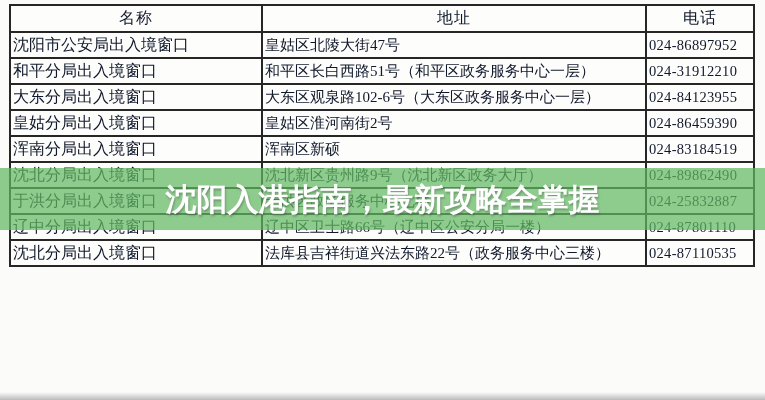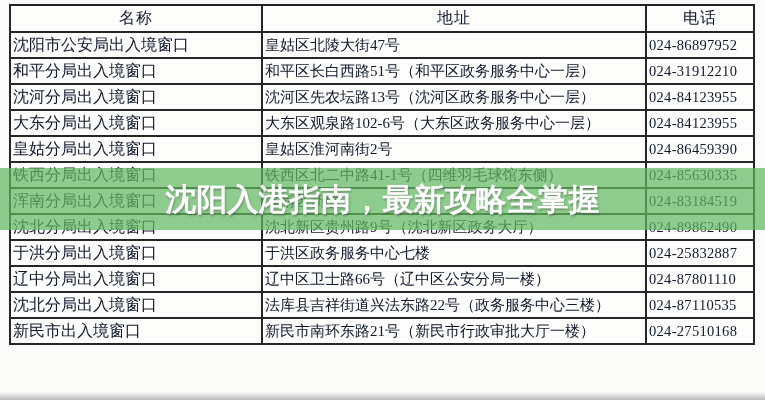--- a/index.html
+++ b/index.html
@@ -95,38 +95,28 @@
           <td class="col-name">沈阳市公安局出入境窗口</td>
           <td class="col-address">皇姑区北陵大街47号</td>
           <td class="col-phone">024-86897952</td>
         </tr>
         <tr>
           <td class="col-name">和平分局出入境窗口</td>
           <td class="col-address">和平区长白西路51号（和平区政务服务中心一层）</td>
           <td class="col-phone">024-31912210</td>
         </tr>
         <tr>
-          <td class="col-name">沈河分局出入境窗口</td>
-          <td class="col-address">沈河区先农坛路13号（沈河区政务服务中心一层）</td>
-          <td class="col-phone">024-84123955</td>
-        </tr>
-        <tr>
           <td class="col-name">大东分局出入境窗口</td>
           <td class="col-address">大东区观泉路102-6号（大东区政务服务中心一层）</td>
           <td class="col-phone">024-84123955</td>
         </tr>
         <tr>
           <td class="col-name">皇姑分局出入境窗口</td>
           <td class="col-address">皇姑区淮河南街2号</td>
           <td class="col-phone">024-86459390</td>
-        </tr>
-        <tr>
-          <td class="col-name">铁西分局出入境窗口</td>
-          <td class="col-address">铁西区北二中路41-1号（四维羽毛球馆东侧）</td>
-          <td class="col-phone">024-85630335</td>
         </tr>
         <tr>
           <td class="col-name">浑南分局出入境窗口</td>
           <td class="col-address">浑南区新硕</td>
           <td class="col-phone">024-83184519</td>
         </tr>
         <tr>
           <td class="col-name">沈北分局出入境窗口</td>
           <td class="col-address">沈北新区贵州路9号（沈北新区政务大厅）</td>
           <td class="col-phone">024-89862490</td>
@@ -139,25 +129,20 @@
         <tr>
           <td class="col-name">辽中分局出入境窗口</td>
           <td class="col-address">辽中区卫士路66号（辽中区公安分局一楼）</td>
           <td class="col-phone">024-87801110</td>
         </tr>
         <tr>
           <td class="col-name">沈北分局出入境窗口</td>
           <td class="col-address">法库县吉祥街道兴法东路22号（政务服务中心三楼）</td>
           <td class="col-phone">024-87110535</td>
         </tr>
-        <tr>
-          <td class="col-name">新民市出入境窗口</td>
-          <td class="col-address">新民市南环东路21号（新民市行政审批大厅一楼）</td>
-          <td class="col-phone">024-27510168</td>
-        </tr>
       </tbody>
   </table>
 
   <div class="watermark-band">
     <span class="watermark-text">沈阳入港指南，最新攻略全掌握</span>
   </div>
 
   <div class="bottom-edge"></div>
 
 </div>

